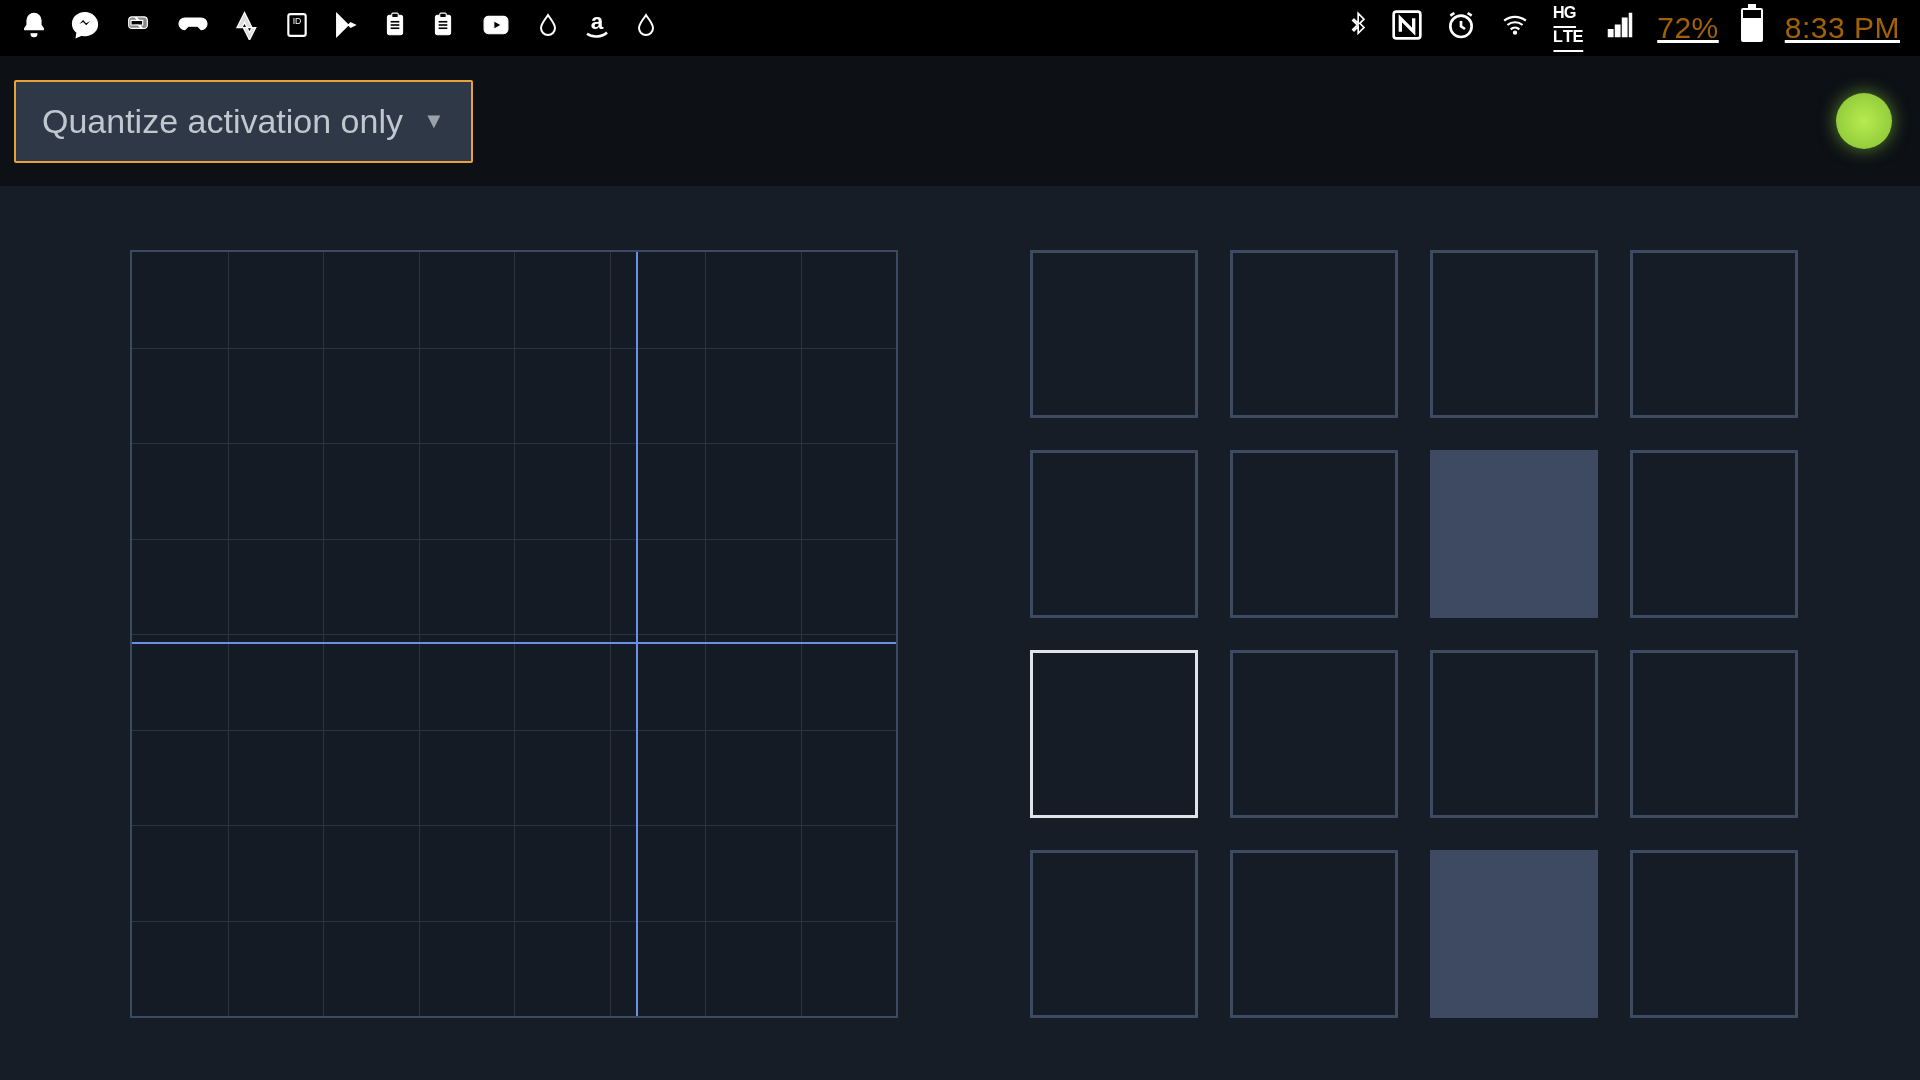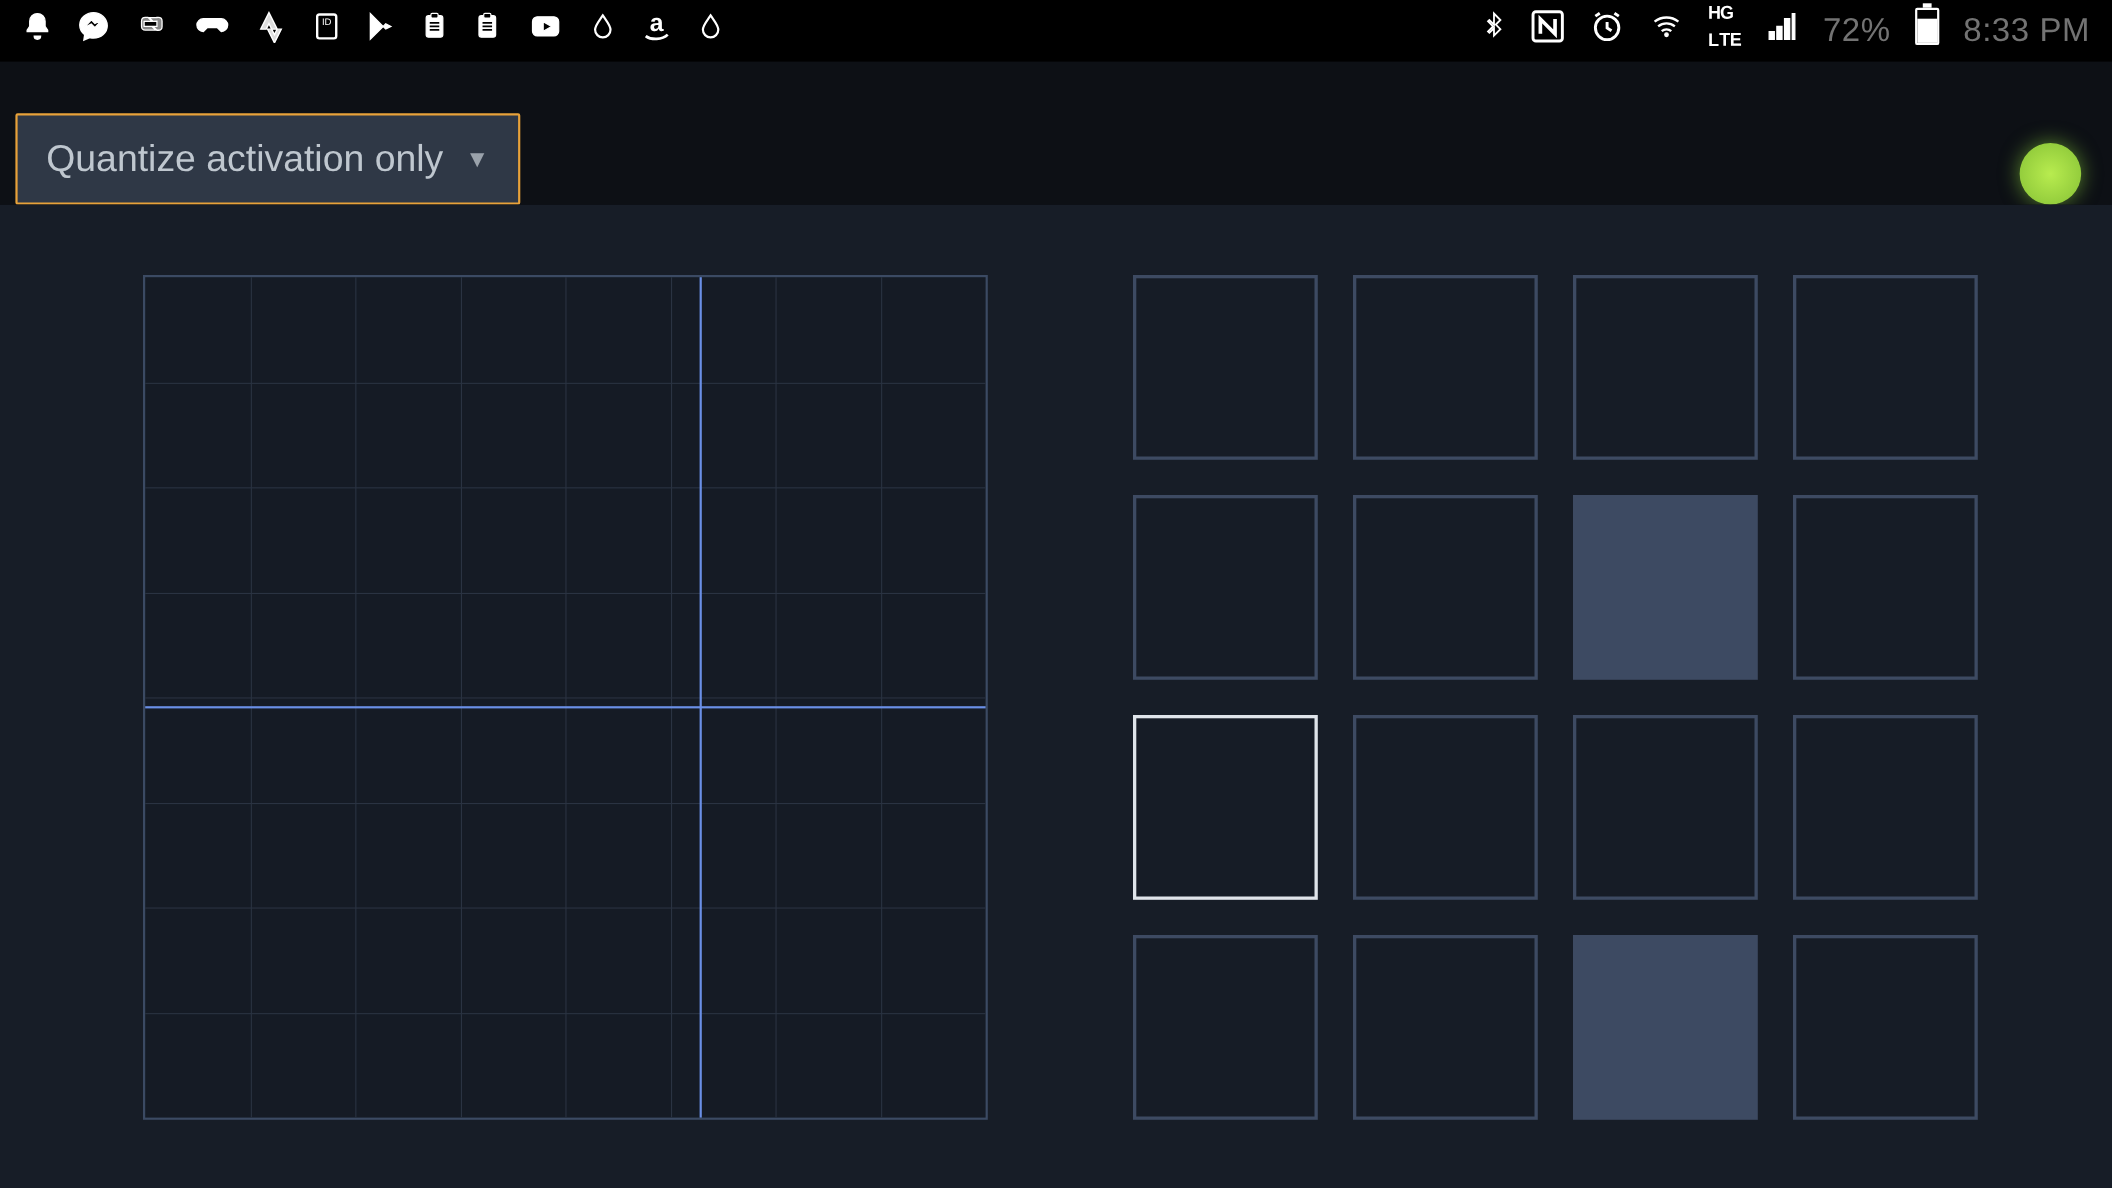--- a/index.html
+++ b/index.html
@@ -4,31 +4,31 @@
 <style>
   * { margin: 0; padding: 0; box-sizing: border-box; }
   html, body { width: 1920px; height: 1080px; background: #000; font-family: sans-serif; overflow: hidden; }
 
   
   .statusbar {
     width: 100%; height: 56px; background: #000; color: #fff;
     display: flex; align-items: center; justify-content: space-between;
     padding: 0 20px; font-size: 30px;
   }
-  .statusbar .left, .statusbar .right { display: flex; align-items: center; gap: 22px; }
+  .statusbar .left, .statusbar .right { display: flex; align-items: center; gap: 22px; text-decoration: underline; }
   .statusbar .left svg, .statusbar .right svg { fill: #fff; stroke: #fff; }
-  .statusbar .battery-text, .statusbar .clock { color: #737373; font-size: 30px; letter-spacing: .5px; }
+  .statusbar .battery-text, .statusbar .clock { color: #a16207; font-size: 30px; letter-spacing: .5px; }
   .batt-outer { display:inline-block; width: 22px; height: 34px; border:2px solid #fff; border-radius:2px; position:relative; }
   .batt-outer::before { content:""; position:absolute; top:-6px; left:5px; width:8px; height:4px; background:#fff; }
   .batt-fill { position:absolute; bottom:0; left:0; right:0; height:72%; background:#fff; }
 
   
   .appbar {
     width: 100%; height: 130px; background: #0d1015;
-    display: flex; align-items: flex-end; justify-content: space-between;
+    display: flex; align-items: center; justify-content: space-between;
     padding: 0 28px 0 14px;
   }
   .dropdown {
     display: inline-flex; align-items: center; gap: 20px;
     border: 2px solid #e8a23a; background: #2f3846;
     padding: 20px 26px; border-radius: 2px;
     color: #bfc7cf; font-size: 34px; cursor: pointer;
   }
   .dropdown .caret { color: #9aa2ab; font-size: 22px; }
 

